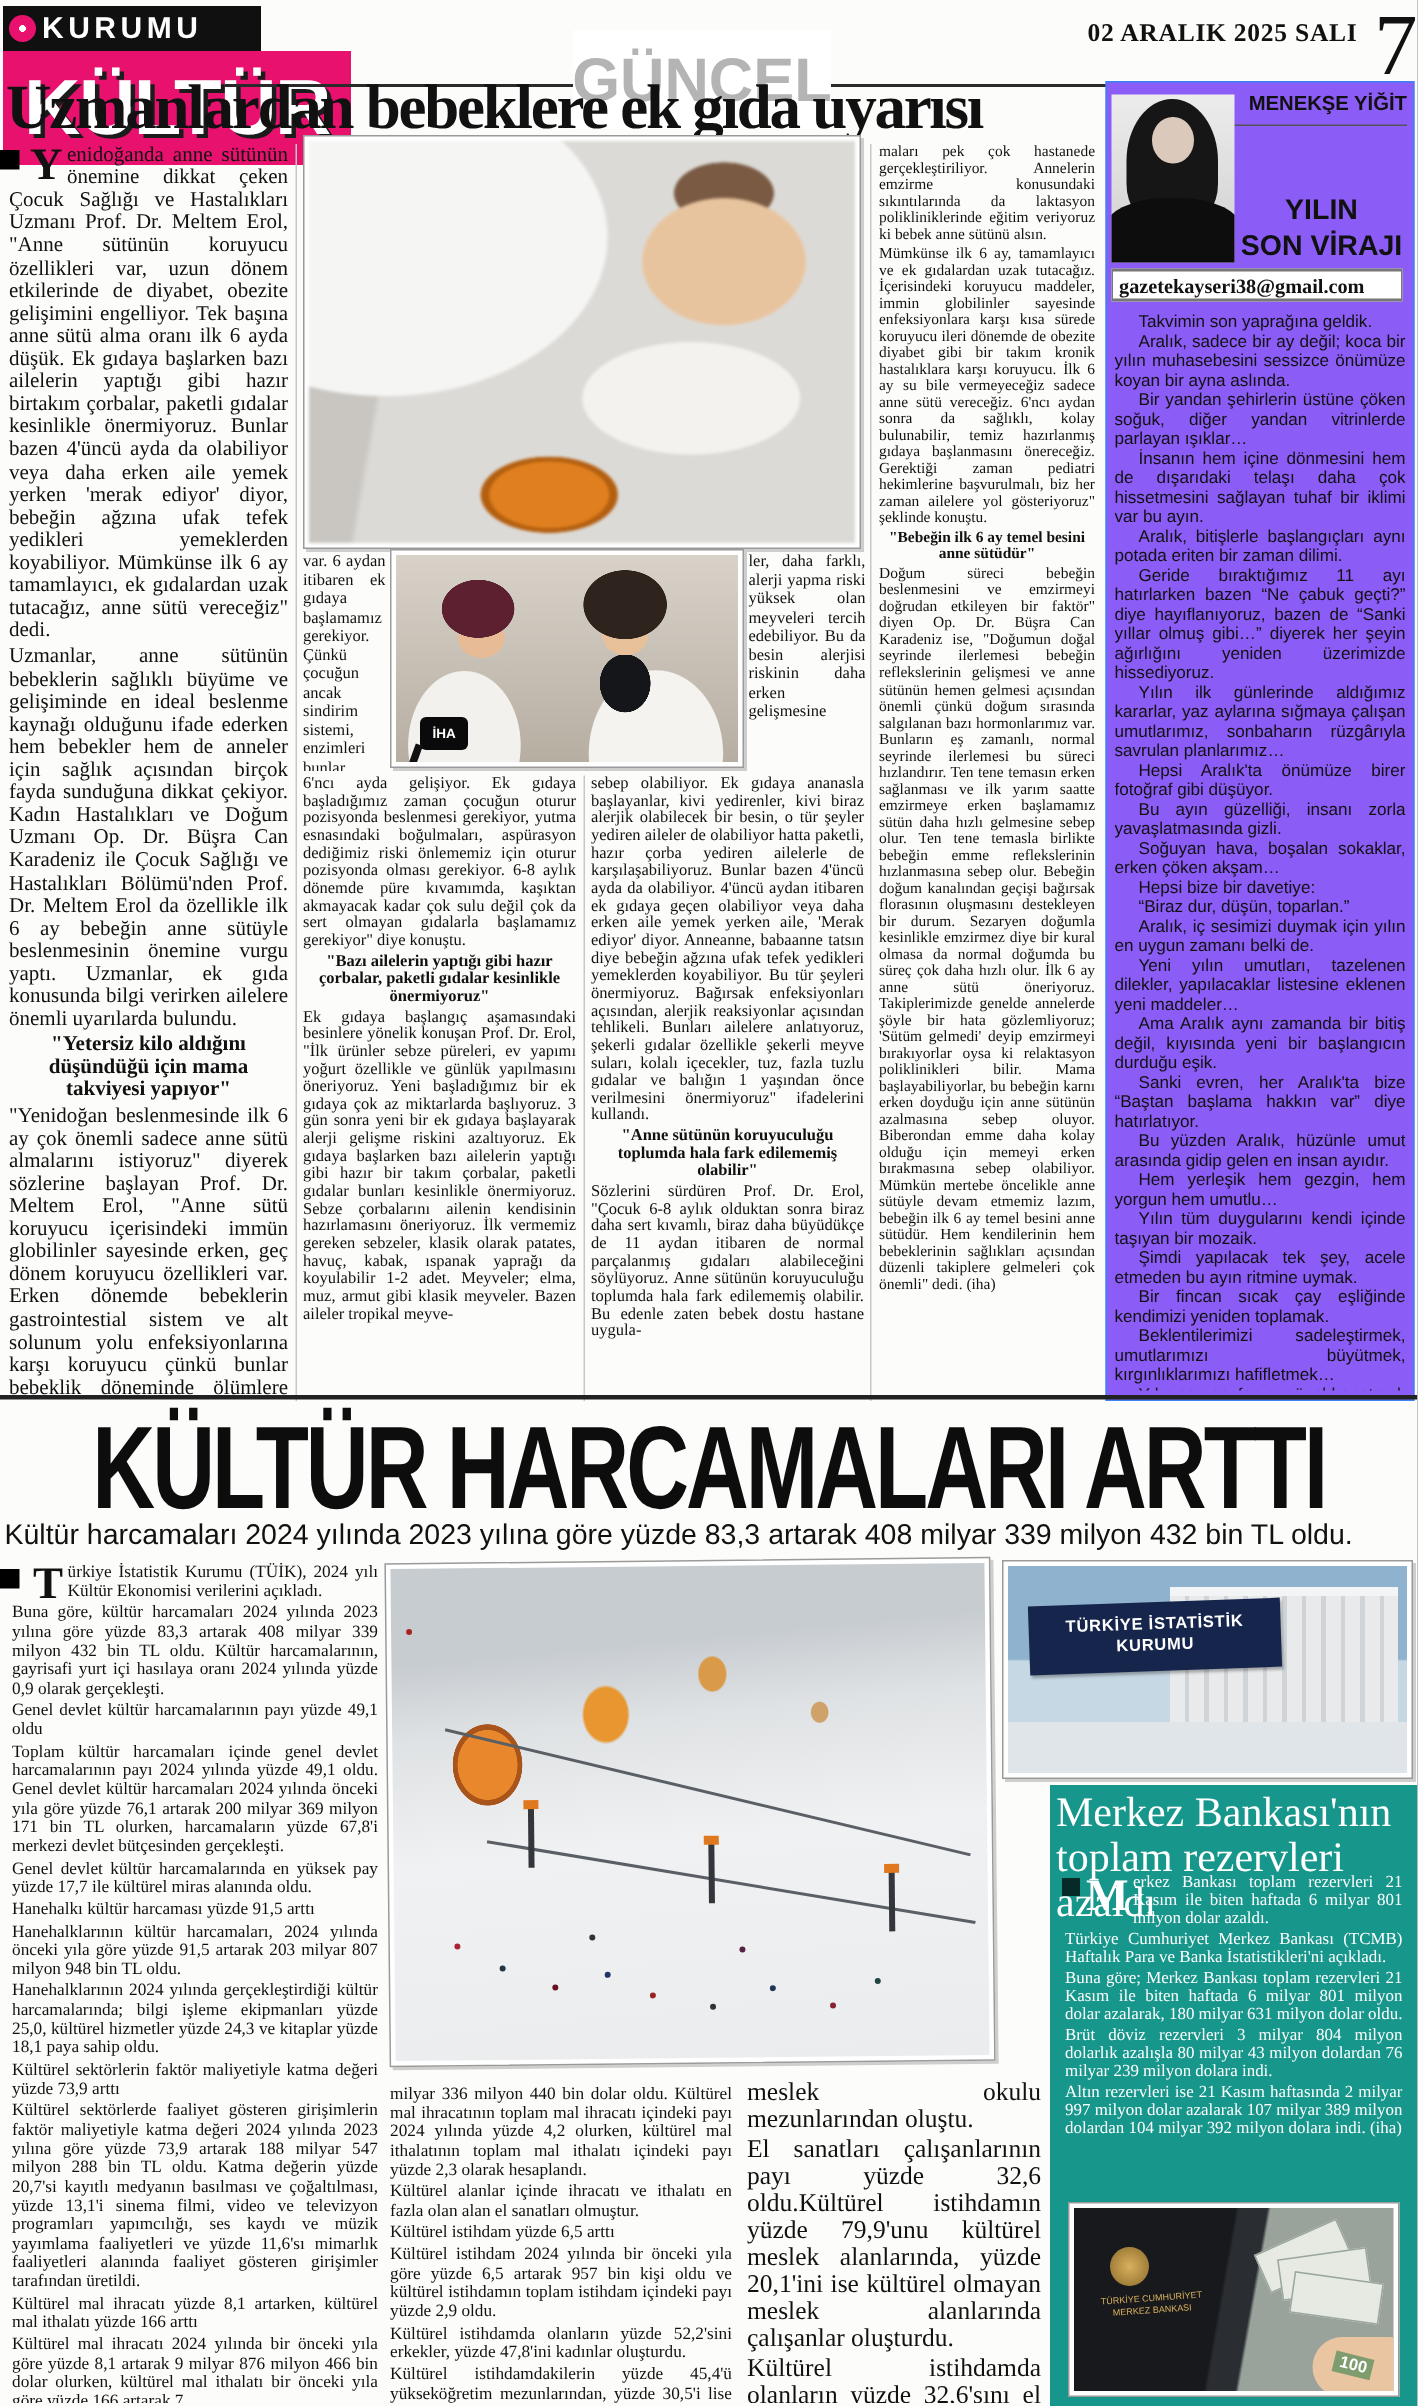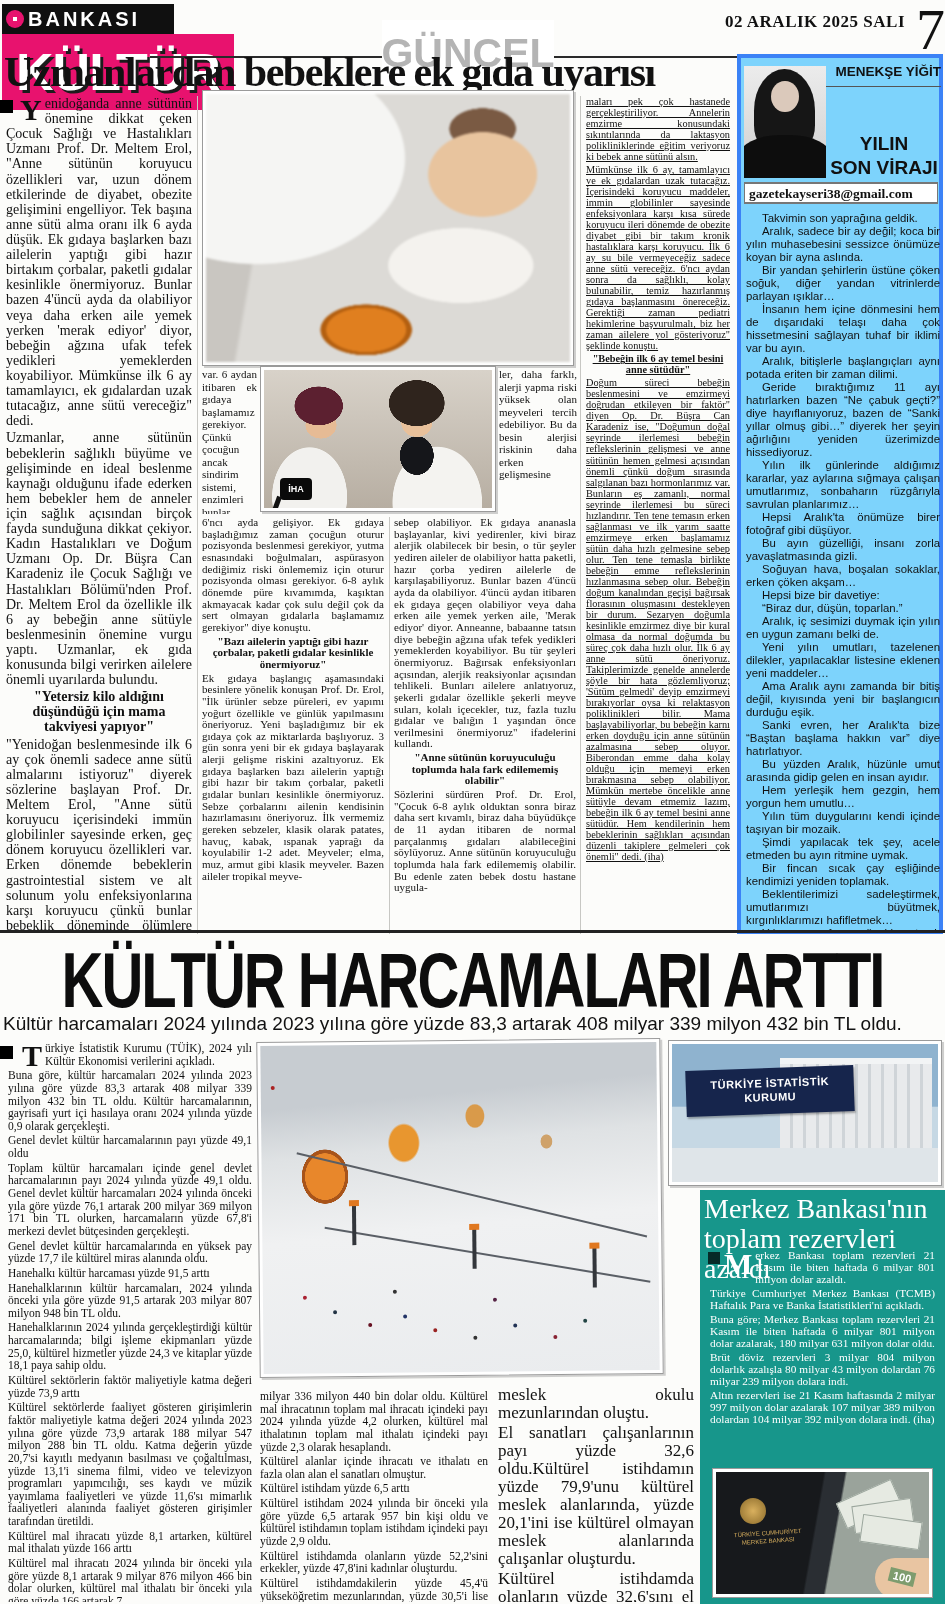--- a/index.html
+++ b/index.html
@@ -2,21 +2,21 @@
 <html><head>
 <meta charset="utf-8">
 <style>
   html,body{margin:0;padding:0;background:#9a9a9a;}
   #page{position:relative;width:945px;height:1604px;background:#fcfcfa;overflow:hidden;
         font-family:"Liberation Serif",serif;color:#111;}
   .abs{position:absolute;}
   .col{position:absolute;overflow:hidden;text-align:justify;}
   .col p{margin:0 0 2px 0;}
   .body-main{font-size:14px;line-height:1.08;}
-  .body-col4{font-size:10.3px;line-height:1.07;text-decoration:underline;}
+  .body-col4{font-size:10.3px;line-height:1.07;}
   .body-mid{font-size:11px;line-height:1.06;}
   .body-narrow{font-size:11px;line-height:1.14;}
   .body-kultur{font-size:11.5px;line-height:1.1;}
   .body-kultur3{font-size:17px;line-height:1.06;}
   .body-merkez{font-size:11.3px;line-height:1.06;color:#fff;}
   .body-colmn{font-family:"Liberation Sans",sans-serif;font-size:11.4px;line-height:1.14;}
   .body-colmn p{text-indent:16px;margin:0;}
   p.subhead{font-weight:bold;text-align:center;text-indent:0 !important;}
   p.signoff{font-weight:bold;text-align:right;}
   p.dropcap::first-letter{float:left;font-size:30px;line-height:25px;font-weight:bold;padding:1px 3px 0 14px;}
@@ -38,22 +38,22 @@
   .guncel-box{position:absolute;left:382px;top:20px;width:172px;height:66px;background:#fff;
               display:flex;align-items:center;justify-content:center;
               font-family:"Liberation Sans",sans-serif;font-weight:800;font-size:41px;color:#b4b4b4;}
   .date-text{position:absolute;left:700px;top:12px;width:205px;text-align:right;font-size:17px;
              font-weight:600;letter-spacing:.5px;}
   .pagenum{position:absolute;left:906px;top:-4px;width:39px;font-size:58px;text-align:right;}
   .main-headline{position:absolute;left:4px;top:48px;width:730px;font-size:42px;font-weight:bold;
                  letter-spacing:-1.5px;white-space:nowrap;}
   .sq-bullet{position:absolute;width:13px;height:13px;background:#000;}
   
-  .colmn-box{position:absolute;left:737px;top:54px;width:206px;height:880px;border:4px solid #3b82f6;
-             background:#7dd3fc;box-sizing:border-box;}
+  .colmn-box{position:absolute;left:737px;top:54px;width:206px;height:880px;border:1px solid #3b82f6;
+             background:#8b5cf6;box-sizing:border-box;}
   .colmn-name{position:absolute;left:84px;top:6px;width:116px;text-align:right;
               font-family:"Liberation Sans",sans-serif;font-weight:bold;font-size:13.5px;}
   .colmn-name-rule{position:absolute;left:84px;top:28px;width:116px;height:1px;background:#555;}
   .colmn-title{position:absolute;left:86px;top:74px;width:114px;text-align:center;
                font-family:"Liberation Sans",sans-serif;font-weight:bold;font-size:19px;line-height:1.25;}
   .colmn-email{position:absolute;left:3px;top:124px;width:194px;height:22px;border:2px solid #777;
                border-left-width:1px;border-right-width:1px;font-weight:bold;font-size:13.5px;
                padding:2px 0 0 4px;box-sizing:border-box;background:#fff;}
   .portrait{position:absolute;left:3px;top:8px;width:82px;height:112px;overflow:hidden;
             background:linear-gradient(#ececec,#cfcfcf);}
@@ -129,21 +129,21 @@
   .hrule{position:absolute;background:#222;}
 </style>
 </head>
 <body>
 
 <div id="page">
 
   <div class="abs" style="left:2px;top:4px;width:232px;height:106px;">
     <div class="gz-bar">
       <div class="gz-dot"></div>
-      <span>BANKASI</span>
+      <span>KURUMU</span>
     </div>
     <div class="ky-block">
       <span class="ky-text">KÜLTÜR</span>
     </div>
   </div>
   <div class="abs" style="left:150px;top:56px;width:590px;height:2px;background:#2a2a2a;"></div>
   <div class="guncel-box">GÜNCEL</div>
   <div class="date-text">02 ARALIK 2025 SALI</div>
   <div class="pagenum">7</div>
 

